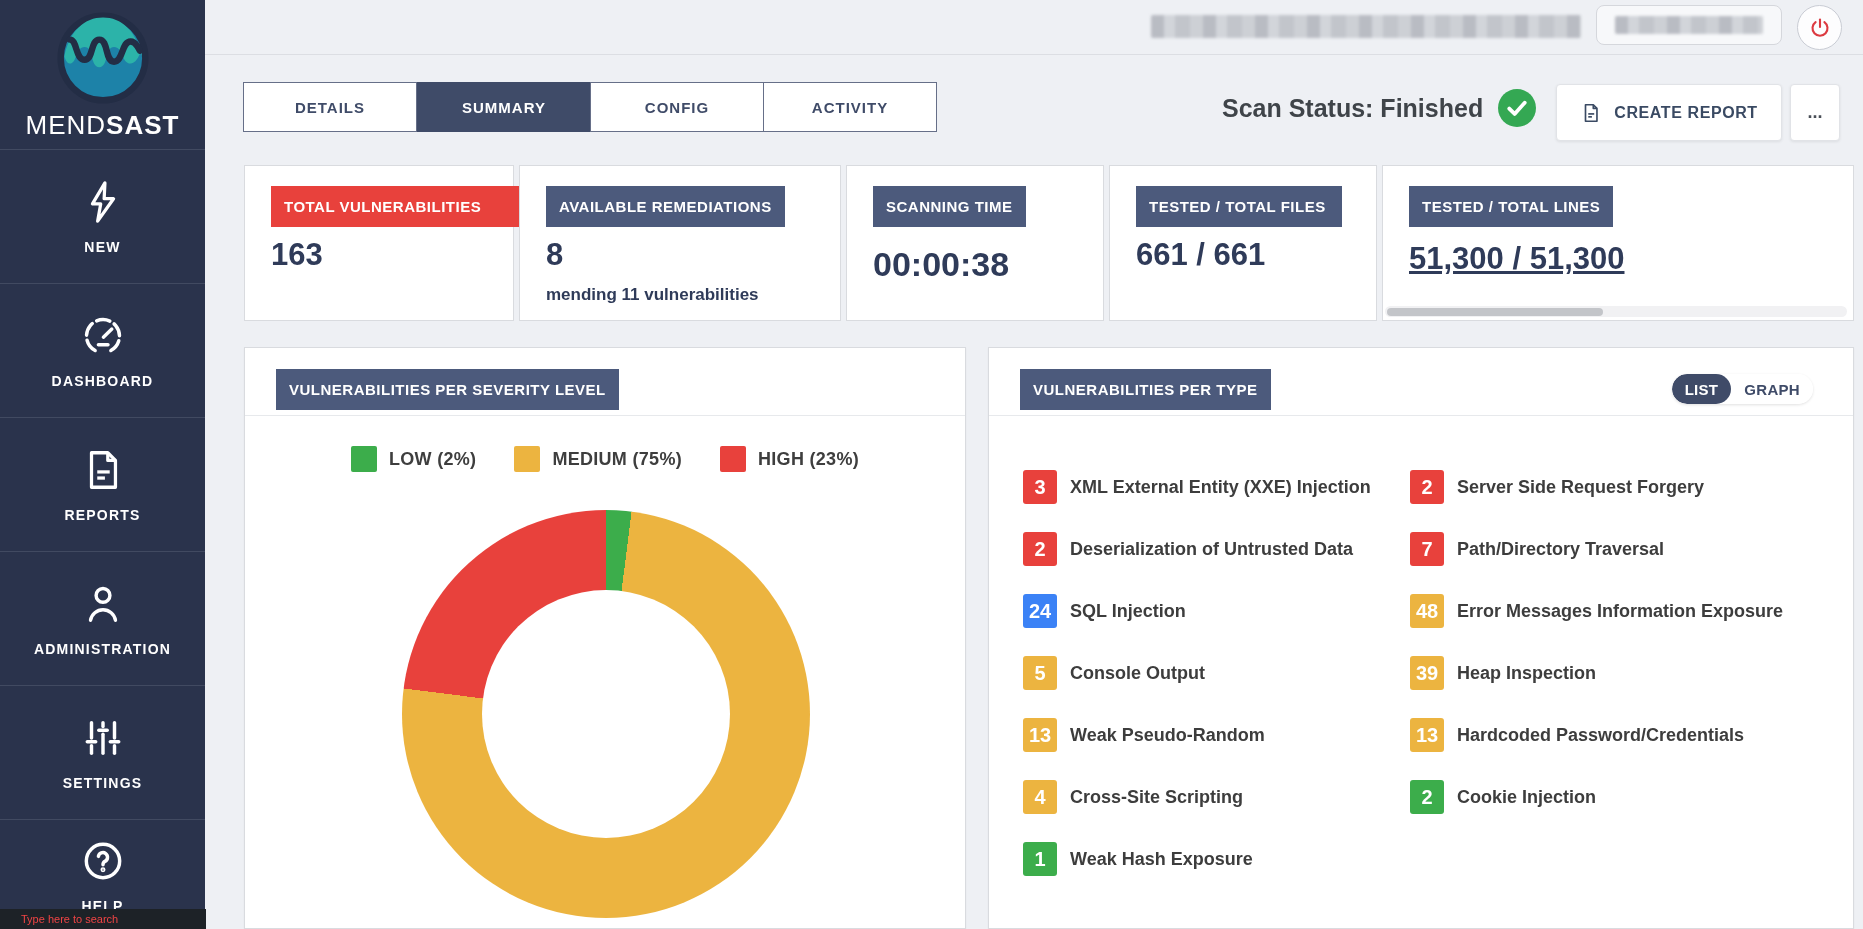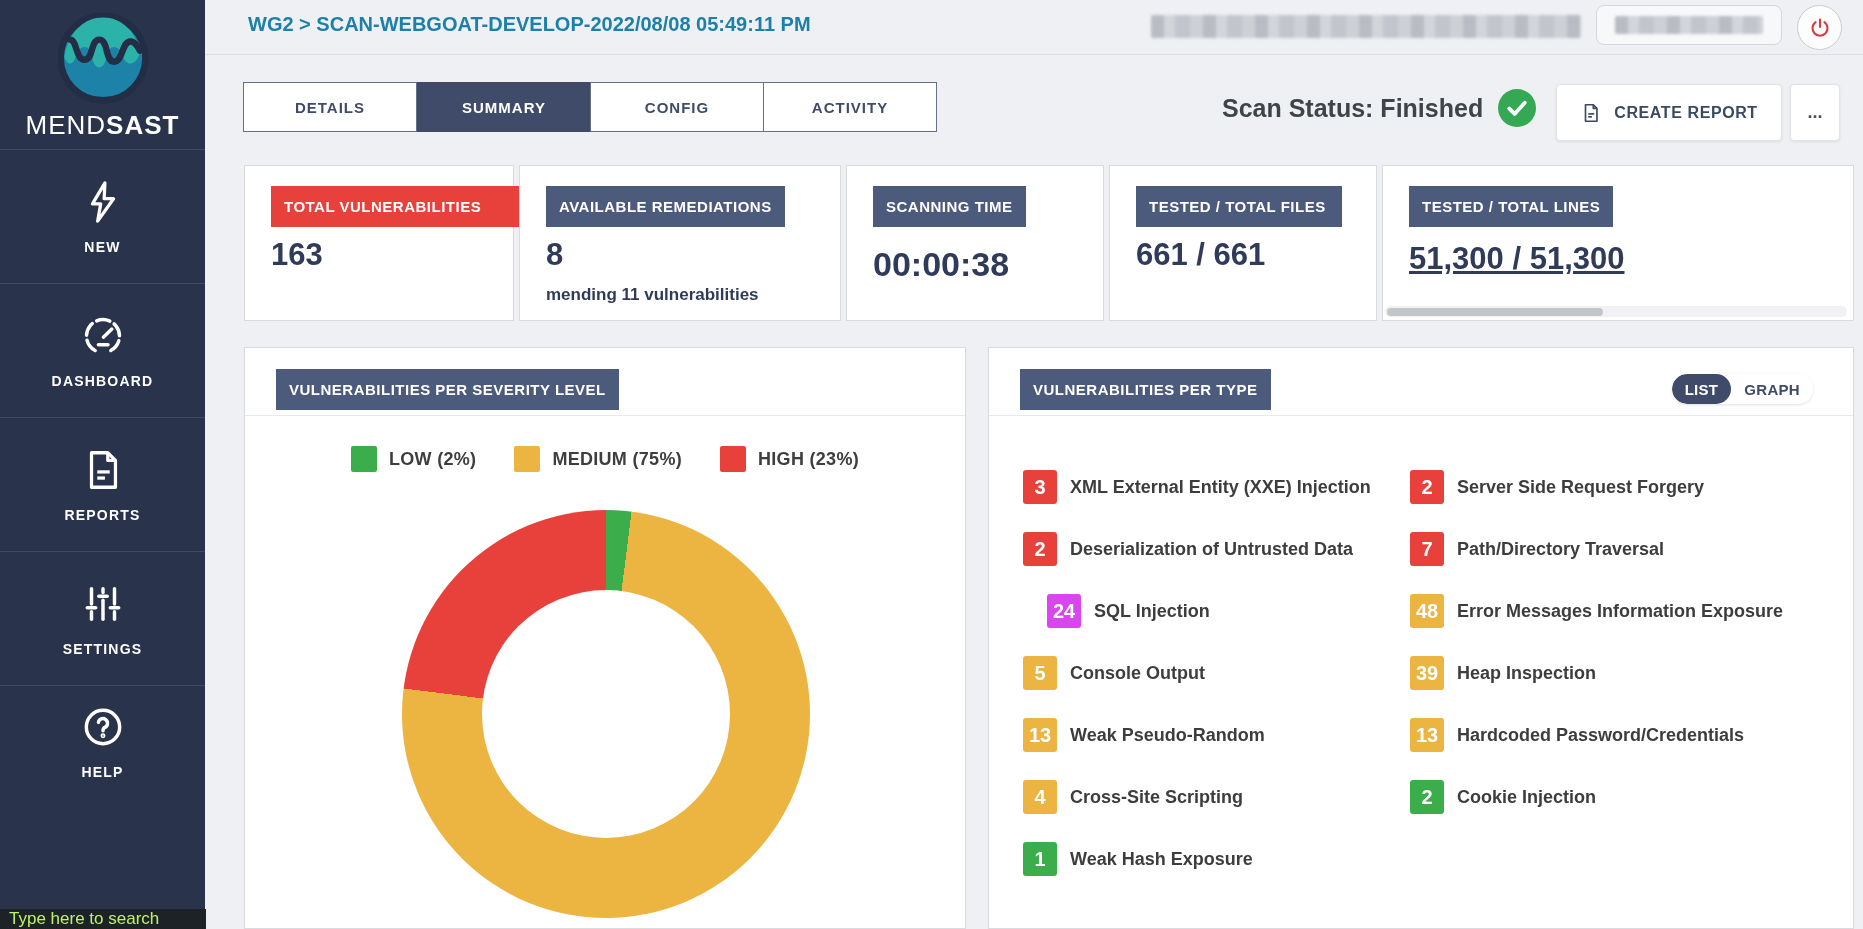--- a/index.html
+++ b/index.html
@@ -10,21 +10,21 @@
   .sidebar { position:absolute; left:0; top:0; width:205px; height:929px; background:#2a334c; z-index:5; }
   .logo-block { height:150px; display:flex; flex-direction:column; align-items:center; justify-content:center; border-bottom:1px solid #414a61; }
   .logo-circle { width:92px; height:92px; margin-top:4px; }
   .brand { color:#fff; font-size:26px; letter-spacing:1px; margin-top:6px; }
   .brand .bold { font-weight:bold; }
   .side-item { height:134px; display:flex; flex-direction:column; align-items:center; justify-content:center; gap:14px; border-bottom:1px solid #414a61; cursor:pointer; }
   .side-item svg { width:46px; height:46px; }
   .side-label { color:#fff; font-weight:bold; font-size:14px; letter-spacing:1.2px; }
   .side-item.clipped { border-bottom:none; height:110px; justify-content:flex-start; padding-top:18px; }
 
-  .search-tooltip { position:absolute; left:0; bottom:0; width:206px; height:20px; background:#1d2227; color:#bef264; font-size:17px; line-height:20px; padding-left:9px; z-index:9; }
+  .search-tooltip { position:absolute; left:0; bottom:0; width:206px; height:20px; background:#1d2227; color:#ef4444; font-size:11px; line-height:20px; padding-left:21px; z-index:9; }
 
   
   .topbar { position:absolute; left:205px; top:0; width:1658px; height:55px; border-bottom:1px solid #dcdee3; }
   .breadcrumb { position:absolute; left:43px; top:13px; font-size:20px; font-weight:bold; color:#1c80a9; cursor:pointer; white-space:nowrap; }
   .redact { background:repeating-linear-gradient(90deg,#b9bcc3 0 13px,#d2d5da 13px 24px,#c2c5cb 24px 39px,#cdd0d5 39px 52px); filter:blur(1.6px); border-radius:2px; }
   .redact-strip { position:absolute; left:946px; top:15px; width:430px; height:23px; }
   .redact-btn { position:absolute; left:1391px; top:5px; width:186px; height:40px; background:#f7f8fa; border:1px solid #d5d7dc; border-radius:8px; display:flex; align-items:center; justify-content:center; }
   .redact-btn .redact { width:148px; height:18px; }
   .power-btn { position:absolute; left:1592px; top:5px; width:45px; height:45px; border-radius:50%; background:#fdfdfe; border:1.5px solid #c9ccd4; display:flex; align-items:center; justify-content:center; cursor:pointer; }
 
@@ -110,20 +110,27 @@
   <div class="side-item">
     <svg viewBox="0 0 24 24" fill="none" stroke="#fff" stroke-width="1.7" stroke-linejoin="round">
       <path d="M6 3 H14.5 L18.5 7 V21 H6 Z"></path>
       <path d="M14.5 3 V7 H18.5"></path>
       <line x1="9" y1="13" x2="15.5" y2="13"></line>
       <line x1="9" y1="16.2" x2="13" y2="16.2"></line>
     </svg>
     <div class="side-label">REPORTS</div>
   </div>
 
+  <div class="side-item">
+    <svg viewBox="0 0 24 24" fill="none" stroke="#fff" stroke-width="1.8" stroke-linecap="round">
+      <circle cx="12" cy="7.5" r="3.6"></circle>
+      <path d="M5.5 20.5 A 6.6 6.6 0 0 1 18.5 20.5"></path>
+    </svg>
+    <div class="side-label">ADMINISTRATION</div>
+  </div>
 
   <div class="side-item">
     <svg viewBox="0 0 24 24" fill="none" stroke="#fff" stroke-width="1.8" stroke-linecap="round">
       <line x1="6" y1="4" x2="6" y2="12"></line>
         <line x1="6" y1="16" x2="6" y2="20"></line>
         <line x1="3.8" y1="14" x2="8.2" y2="14"></line>
       <line x1="12" y1="4" x2="12" y2="6"></line>
         <line x1="12" y1="10" x2="12" y2="20"></line>
         <line x1="9.8" y1="8" x2="14.2" y2="8"></line>
       <line x1="18" y1="4" x2="18" y2="12"></line>
@@ -139,21 +146,20 @@
       <path d="M9.6 9.6 a2.4 2.4 0 1 1 3.4 2.6 c-.8.4-1 1-1 1.8" stroke-linecap="round"></path>
       <circle cx="12" cy="16.6" r="0.4" fill="#fff"></circle>
     </svg>
     <div class="side-label">HELP</div>
   </div>
 </aside>
 
 <div class="search-tooltip">Type here to search</div>
 
 <header class="topbar">
-  <div class="breadcrumb">WG2 &gt; SCAN-WEBGOAT-DEVELOP-2022/08/08 05:49:11 PM</div>
   <div class="redact redact-strip"></div>
   <div class="redact-btn">
       <div class="redact"></div>
     </div>
   <div class="power-btn">
     <svg width="24" height="24" viewBox="0 0 24 24" fill="none" stroke="#dc3a41" stroke-width="2.1" stroke-linecap="round">
       <line x1="12" y1="3.5" x2="12" y2="11"></line>
       <path d="M7.6 6.2 a7.5 7.5 0 1 0 8.8 0"></path>
     </svg>
   </div>
@@ -247,21 +253,21 @@
   <div class="vuln-col c1">
     <div class="vuln-item">
       <span class="vuln-count" style="background-color: rgb(232, 65, 60);">3</span>
       <span class="vuln-label">XML External Entity (XXE) Injection</span>
     </div>
     <div class="vuln-item">
       <span class="vuln-count" style="background-color: rgb(232, 65, 60);">2</span>
       <span class="vuln-label">Deserialization of Untrusted Data</span>
     </div>
     <div class="vuln-item">
-      <span class="vuln-count" style="background-color: #d946ef; margin-left: 24px;">24</span>
+      <span class="vuln-count" style="background-color: #3b82f6;">24</span>
       <span class="vuln-label">SQL Injection</span>
     </div>
     <div class="vuln-item">
       <span class="vuln-count" style="background-color: rgb(236, 180, 64);">5</span>
       <span class="vuln-label">Console Output</span>
     </div>
     <div class="vuln-item">
       <span class="vuln-count" style="background-color: rgb(236, 180, 64);">13</span>
       <span class="vuln-label">Weak Pseudo-Random</span>
     </div>

